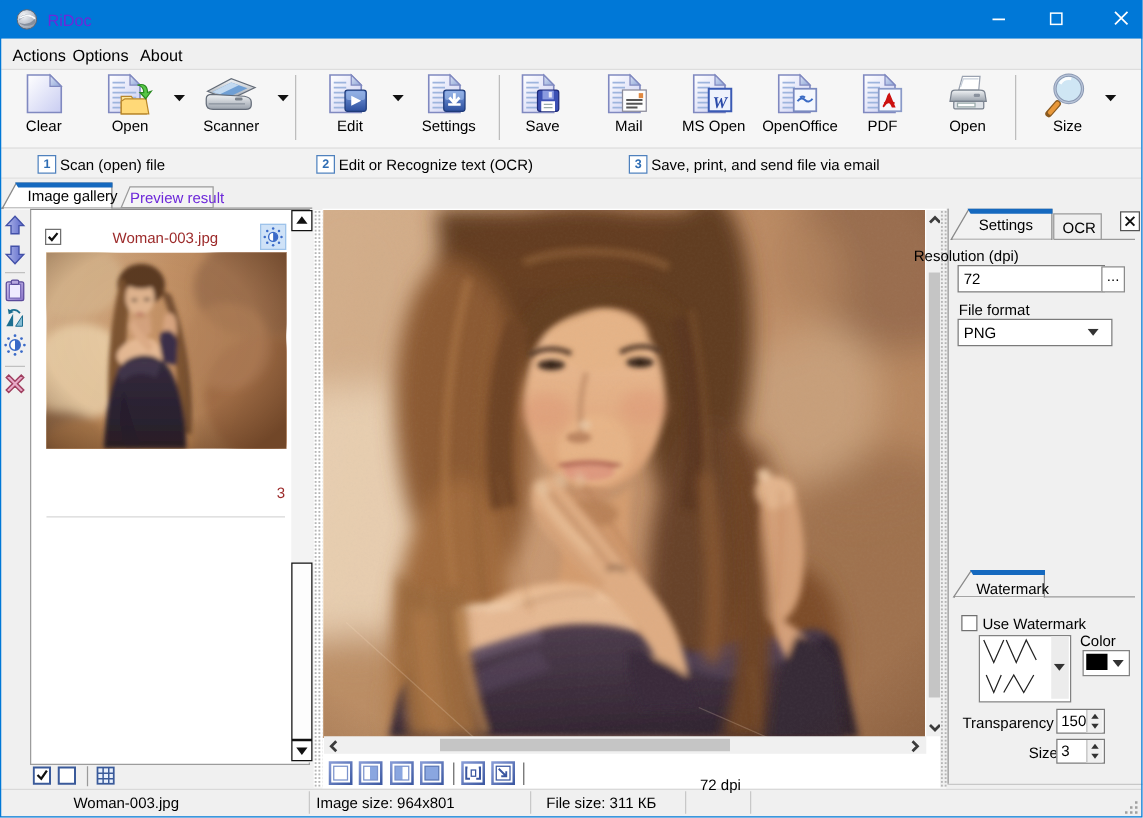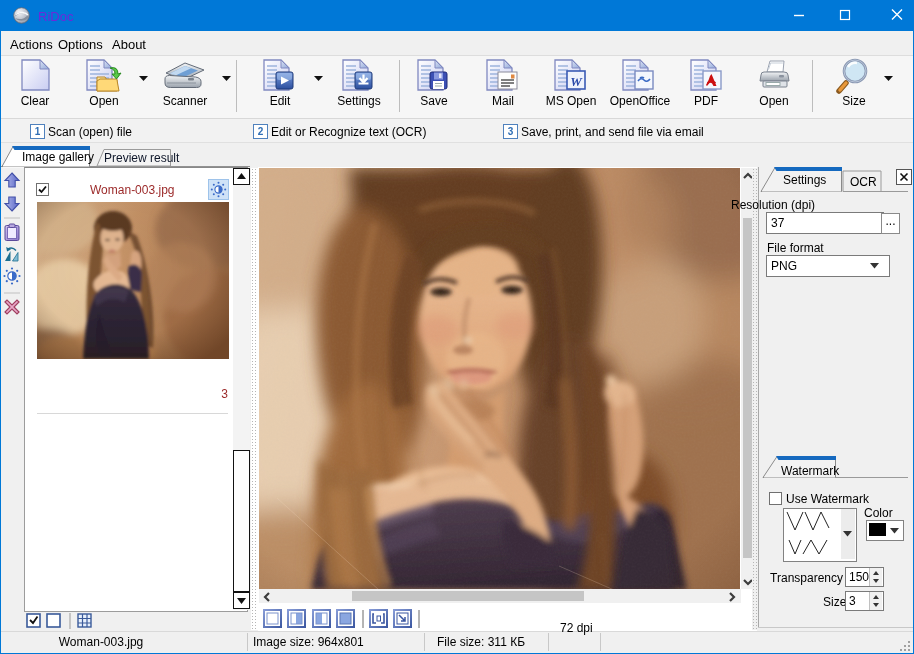--- a/index.html
+++ b/index.html
@@ -220,21 +220,21 @@
 
 <div id="tabrow">
 <svg class="abs" style="left:0;top:142px" width="250" height="26" viewBox="0 0 250 26">
 <line x1="0" y1="24.5" x2="250" y2="24.5" stroke="#919191"></line>
 <path d="M97 24 L104 7.5 L170.5 7.5 L170.5 24 Z" fill="#f4f4f4" stroke="#9a9a9a"></path>
 <path d="M2 24.5 L13 4.5 L89.5 4.5 L89.5 24.5 Z" fill="#ffffff" stroke="#8a8a8a"></path>
 <path d="M12 4 L90 4 L90 8 L14.5 8 Z" fill="#1569bf"></path>
 <line x1="3" y1="25" x2="89" y2="25" stroke="#fff"></line>
 </svg>
 <div class="abs tab" style="left:22px;top:150px">Image gallery</div>
-<div class="abs tab" style="left:104px;top:151px;color:#0f172a">Preview result</div>
+<div class="abs tab" style="left:104px;top:151px;color:#6d28d9">Preview result</div>
 </div>
 
 <div id="leftstrip">
 <svg class="abs" style="left:0;top:167px" width="24" height="180" viewBox="0 0 24 180">
 <defs>
 <linearGradient id="bluarr" x1="0" y1="0" x2="1" y2="0">
           <stop offset="0" stop-color="#b0b8ea"></stop>
           <stop offset="1" stop-color="#5a66c8"></stop>
         </linearGradient>
 <linearGradient id="purp" x1="0" y1="0" x2="1" y2="1">
@@ -663,21 +663,21 @@
 <path d="M85 27.5 L85 7 L123 7 L123 27.5" fill="#efefef" stroke="#9a9a9a"></path>
 <line x1="85" y1="27.5" x2="150" y2="27.5" stroke="#9a9a9a"></line>
 <path d="M3 27.5 L17 3.5 L83.5 3.5 L83.5 27.5 Z" fill="#f2f2f2" stroke="#8a8a8a"></path>
 <path d="M16 3 L84 3 L84 7 L18.5 7 Z" fill="#1569bf"></path>
 <line x1="4" y1="28" x2="83" y2="28" stroke="#f2f2f2"></line>
 </svg>
 <div class="abs" style="left:783px;top:173px;font-size:12px">Settings</div>
 <div class="abs" style="left:850px;top:175px;font-size:12px">OCR</div>
 
 <div class="abs" style="left:731px;top:198px;font-size:12px">Resolution (dpi)</div>
-<div class="abs field" style="left:766px;top:212px;width:112px;height:20px;line-height:20px;padding-left:4px">37</div>
+<div class="abs field" style="left:766px;top:212px;width:112px;height:20px;line-height:20px;padding-left:4px">72</div>
 <div class="abs" style="left:881px;top:213px;width:17px;height:19px;background:#fff;border:1px solid #8a8a8a;text-align:center;line-height:14px;font-size:12px">...</div>
 
 <div class="abs" style="left:767px;top:241px;font-size:12px">File format</div>
 <div class="abs field" style="left:766px;top:255px;width:118px;height:20px;line-height:20px;padding-left:4px">PNG</div>
 <svg class="abs" style="left:870px;top:263px" width="10" height="6">
       <path d="M0 0 h9 l-4.5 5.5z" fill="#333"></path>
     </svg>
 
 <svg class="abs" style="left:758px;top:455px" width="156" height="24" viewBox="0 0 156 24">
 <line x1="5" y1="22.5" x2="150" y2="22.5" stroke="#9a9a9a"></line>
@@ -704,21 +704,21 @@
 </g>
     </svg>
 
 <div class="abs" style="left:864px;top:506px;font-size:12px">Color</div>
 <div class="abs" style="left:866px;top:520px;width:36px;height:19px;background:#fff;border:1px solid #828282"></div>
 <div class="abs" style="left:869px;top:523px;width:17px;height:13px;background:#000"></div>
 <svg class="abs" style="left:890px;top:528px" width="10" height="6">
       <path d="M0 0 h9 l-4.5 5.5z" fill="#333"></path>
     </svg>
 
-<div class="abs" style="left:770px;top:571px;width:73px;text-align:right;font-size:12px">Transparency</div>
+<div class="abs" style="left:770px;top:571px;width:73px;text-align:left;font-size:12px">Transparency</div>
 <div class="abs field" style="left:845px;top:567px;width:34px;height:18px;line-height:18px;padding-left:3px">150</div>
 <div class="abs" style="left:869px;top:568px;width:12px;height:18px;background:#f0f0f0;border-left:1px solid #c0c0c0">
 <svg width="12" height="18">
         <path d="M6 3 L9 7 H3 Z" fill="#333"></path>
         <path d="M6 15 L9 11 H3 Z" fill="#333"></path>
       </svg></div>
 
 <div class="abs" style="left:823px;top:595px;font-size:12px">Size</div>
 <div class="abs field" style="left:845px;top:591px;width:34px;height:18px;line-height:18px;padding-left:3px">3</div>
 <div class="abs" style="left:869px;top:592px;width:12px;height:18px;background:#f0f0f0;border-left:1px solid #c0c0c0">

